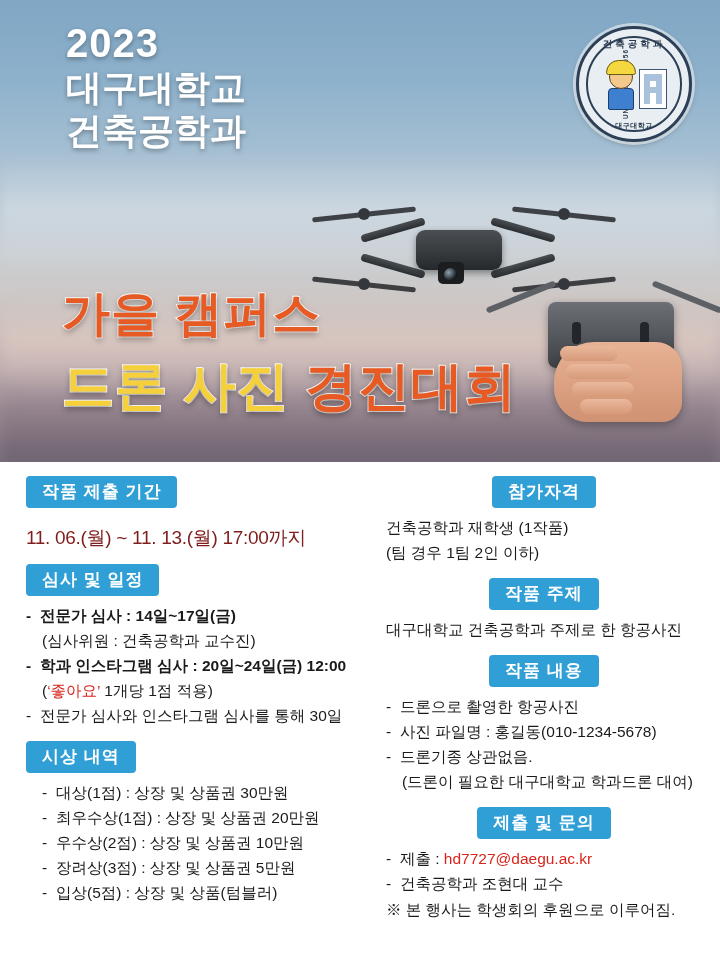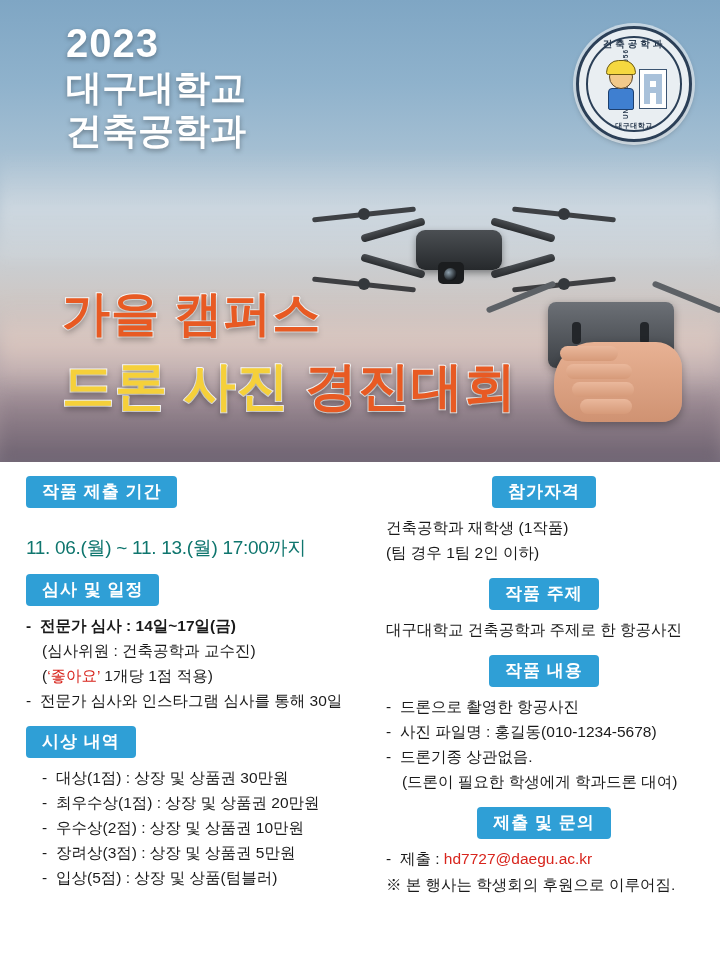--- a/index.html
+++ b/index.html
@@ -346,23 +346,23 @@
 
   .line {
     font-size: 15.5px;
     color: #1a1a1a;
     line-height: 1.55;
     margin: 1px 0;
   }
   .line.bold { font-weight: bold; }
   .date-line {
     font-size: 19px;
-    color: #0f766e;
+    color: #7f1d1d;
     font-weight: normal;
-    margin-top: 20px;
+    margin-top: 10px;
     letter-spacing: -0.3px;
   }
   .indent-1 { padding-left: 16px; }
   .dash { display: inline-block; width: 14px; }
   .quote-red { color: #d8251d; }
   .mail { color: #d8251d; }
   .note {
     font-size: 15.5px;
     color: #1a1a1a;
     margin-top: 4px;
@@ -446,20 +446,23 @@
     </div>
 
     <div class="section">
       <div class="badge-wrap">
         <span class="badge">심사 및 일정</span>
       </div>
       <div class="line bold">
         <span class="dash">-</span><span>전문가 심사 : 14일~17일(금)</span>
       </div>
       <div class="line indent-1">(심사위원 : 건축공학과 교수진)</div>
+      <div class="line bold">
+        <span class="dash">-</span><span>학과 인스타그램 심사 : 20일~24일(금) 12:00</span>
+      </div>
       <div class="line indent-1">
         <span>(</span><span class="quote-red">‘좋아요’</span><span> 1개당 1점 적용)</span>
       </div>
       <div class="line">
         <span class="dash">-</span><span>전문가 심사와 인스타그램 심사를 통해 30일</span>
       </div>
     </div>
 
     <div class="section">
       <div class="badge-wrap">
@@ -507,27 +510,30 @@
       </div>
       <div class="line">
         <span class="dash">-</span><span>드론으로 촬영한 항공사진</span>
       </div>
       <div class="line">
         <span class="dash">-</span><span>사진 파일명 : 홍길동(010-1234-5678)</span>
       </div>
       <div class="line">
         <span class="dash">-</span><span>드론기종 상관없음.</span>
       </div>
-      <div class="line indent-1">(드론이 필요한 학생에게 학과드론 대여)</div>
+      <div class="line indent-1">(드론이 필요한 대구대학교 학과드론 대여)</div>
     </div>
 
     <div class="section">
       <div class="badge-wrap center">
         <span class="badge">제출 및 문의</span>
       </div>
       <div class="line">
         <span class="dash">-</span><span>제출 : </span><span class="mail">hd7727@daegu.ac.kr</span>
       </div>
+      <div class="line">
+        <span class="dash">-</span><span>건축공학과 조현대 교수</span>
+      </div>
       <div class="note">※ 본 행사는 학생회의 후원으로 이루어짐.</div>
     </div>
 
   </div>
 </div>
 
 </body></html>

